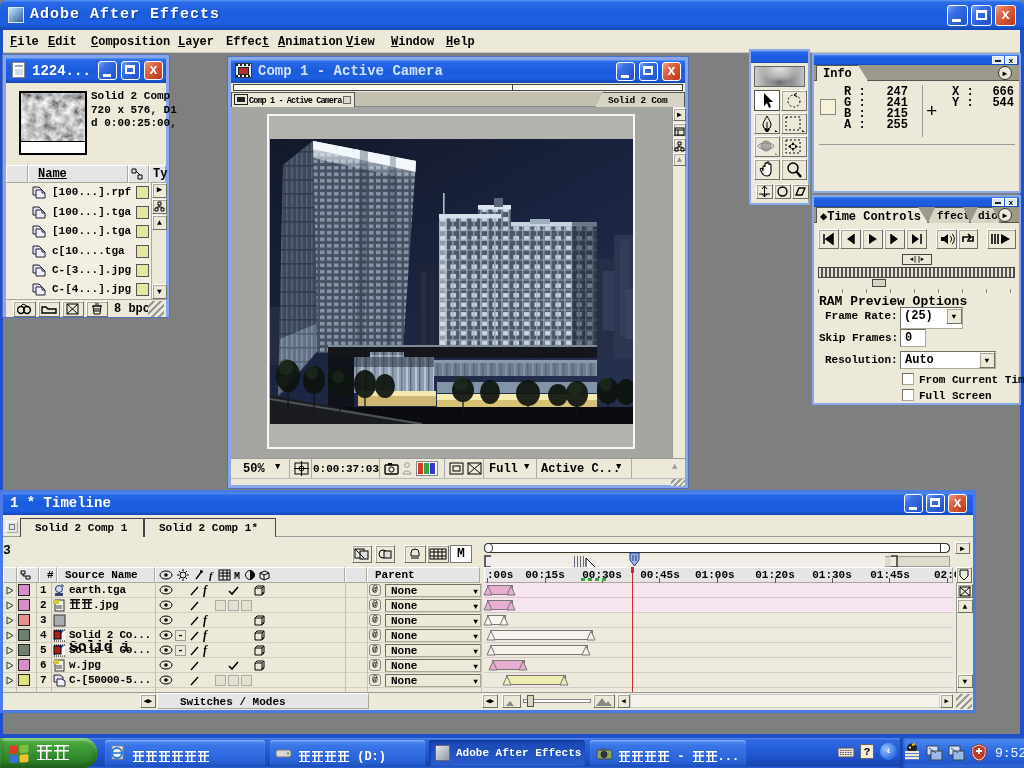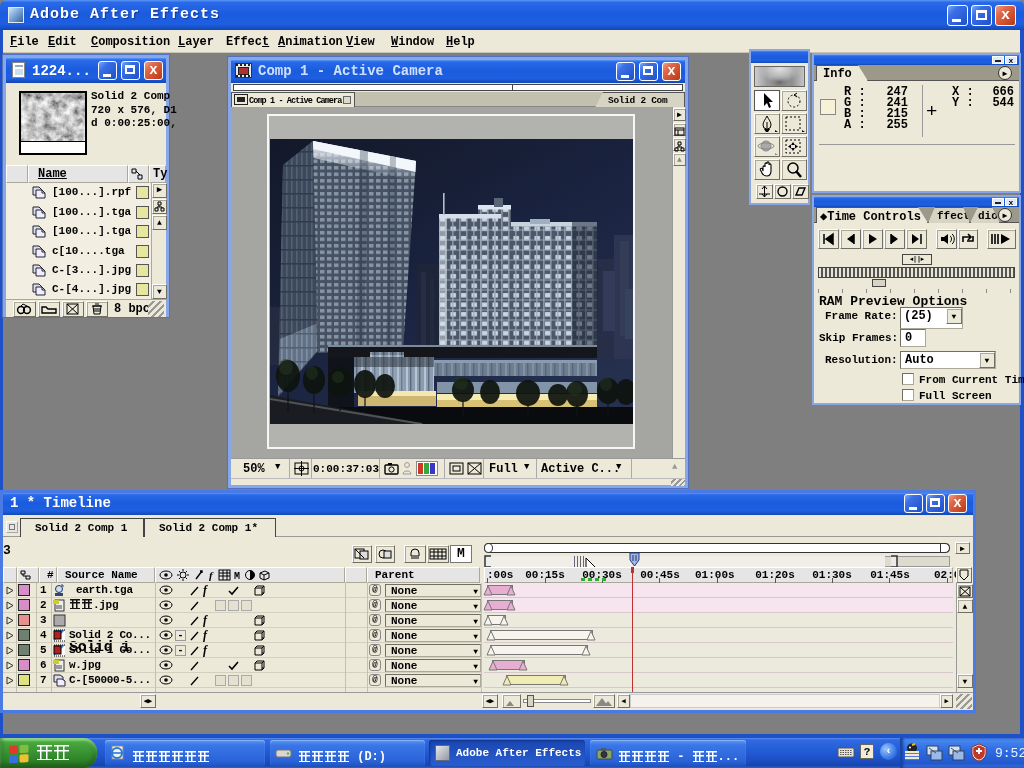--- a/index.html
+++ b/index.html
@@ -697,21 +697,21 @@
    <svg class="abs" style="left:3px;top:3px;" width="9" height="9">
           <path d="M1 1 L7 4.5 L1 8 Z" fill="#ece9d8" stroke="#333"></path>
         </svg>
    <div class="abs" style="left:15px;top:1px;width:12px;height:12px;background:#d78ec8;border:1px solid #222;"></div>
    <div class="abs" style="left:37px;top:1px;font-size:11px;">1</div>
    <div class="abs" style="left:50px;top:1px;"><svg width="13" height="13">
             <circle cx="6" cy="5" r="3.5" fill="#cde" stroke="#236"></circle>
             <rect x="2" y="9" width="8" height="3" fill="#347"></rect>
             <path d="M9 2 v-2 M9 2 h2" stroke="#347"></path>
           </svg></div>
-   <div class="abs" style="left:66px;top:1px;font-size:11px;letter-spacing:-0.3px;white-space:nowrap;margin-left:7px;">earth.tga</div>
+   <div class="abs" style="left:66px;top:1px;font-size:11px;letter-spacing:-0.3px;white-space:nowrap;">earth.tga</div>
    <svg class="abs" style="left:156px;top:2px;" width="15" height="11">
           <ellipse cx="7" cy="5" rx="6" ry="4" fill="none" stroke="#000"></ellipse>
           <circle cx="7" cy="5" r="1.8" fill="#000"></circle>
         </svg>
    <div class="abs" style="left:186px;top:1px;width:12px;height:12px;"><svg width="12" height="12">
             <path d="M2 10 L9 2" stroke="#000" stroke-width="1.3"></path>
           </svg></div>
    <div class="abs" style="left:200px;top:0px;font-size:12px;font-style:italic;font-family:'Liberation Serif',serif;">f</div>
    <svg class="abs" style="left:224px;top:2px;" width="13" height="11">
           <path d="M2 6 L5 9 L11 2" fill="none" stroke="#000" stroke-width="1.6"></path>
@@ -895,20 +895,21 @@
    <div class="abs btn3d" style="left:0px;top:1px;width:16px;height:14px;"><svg width="14" height="12">
             <rect x="2" y="1" width="10" height="9" fill="none" stroke="#000"></rect>
             <path d="M2 1 l10 9 M12 1 L2 10" stroke="#000"></path>
           </svg></div>
    <div class="abs btn3d" style="left:0px;top:16px;width:16px;height:14px;font-size:8px;text-align:center;line-height:13px;">▲</div>
    <div class="abs btn3d" style="left:0px;top:91px;width:16px;height:14px;font-size:8px;text-align:center;line-height:13px;">▼</div>
   </div>
  </div>
  <div class="abs" style="left:0;top:199px;width:970px;height:17px;background:#ece9d8;border-top:1px solid #999;">
   <div class="abs btn3d" style="left:137px;top:1px;width:16px;height:14px;font-size:7px;text-align:center;line-height:13px;">◀▶</div>
+  <div class="abs btnflat" style="left:154px;top:0px;width:212px;height:16px;font-size:11px;padding:2px 0 0 22px;">Switches / Modes</div>
   <div class="abs btn3d" style="left:479px;top:1px;width:16px;height:14px;font-size:7px;text-align:center;line-height:13px;">◀▶</div>
   <div class="abs btn3d" style="left:499px;top:1px;width:19px;height:14px;"><svg width="17" height="12">
           <path d="M3 10 L7 5 L11 10 z" fill="#888"></path>
         </svg></div>
   <div class="abs" style="left:520px;top:6px;width:68px;height:4px;border:1px solid #888;background:#fff;"></div>
   <div class="abs" style="left:524px;top:2px;width:7px;height:12px;background:#d8d4c4;border:1px solid #555;"></div>
   <div class="abs btn3d" style="left:590px;top:1px;width:22px;height:14px;"><svg width="20" height="12">
           <path d="M2 10 L8 2 L14 10 z M10 10 L14 5 L18 10 z" fill="#888"></path>
         </svg></div>
   <div class="abs btn3d" style="left:614px;top:1px;width:13px;height:14px;font-size:7px;text-align:center;line-height:13px;">◀</div>

